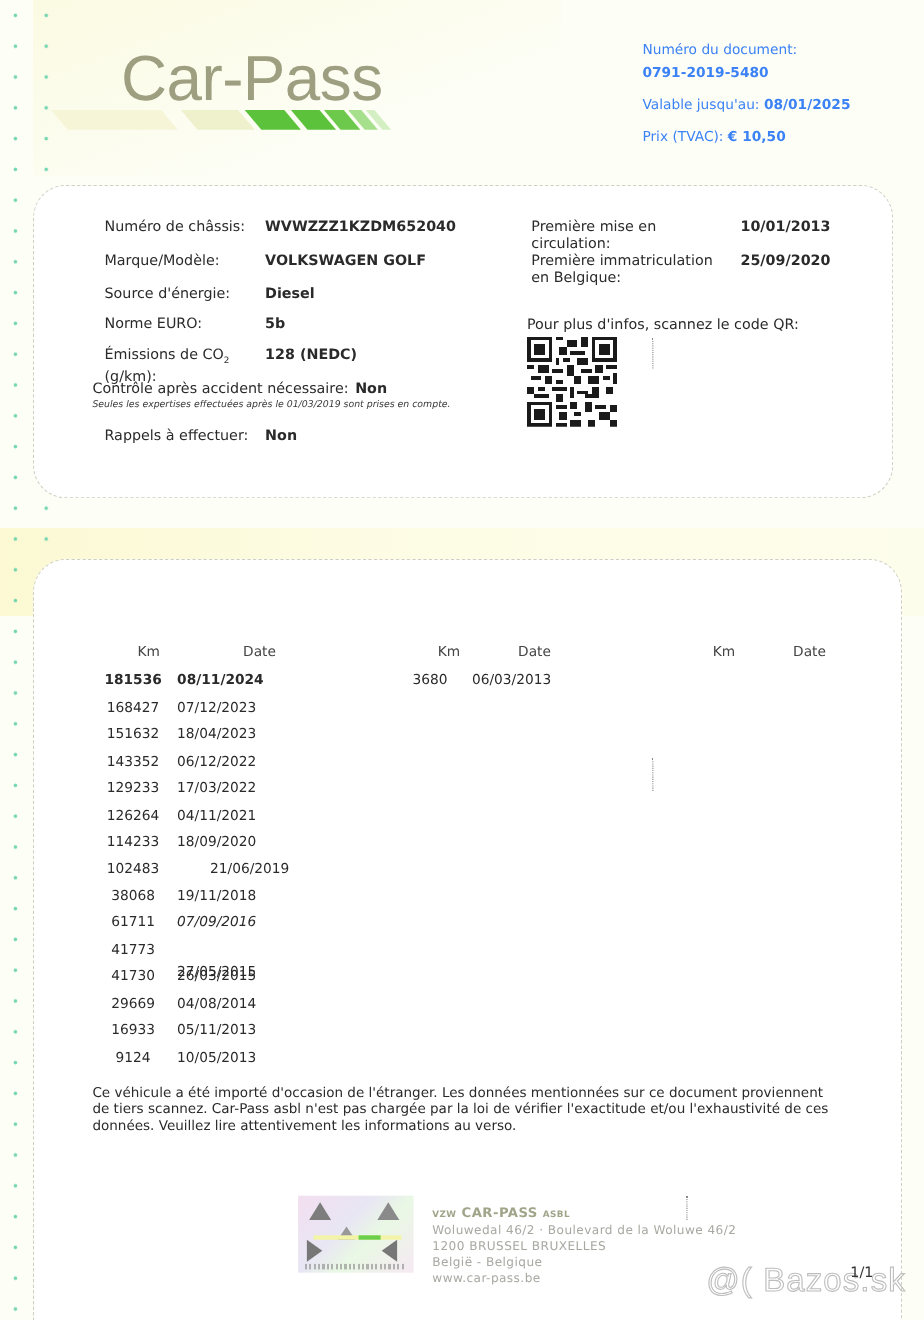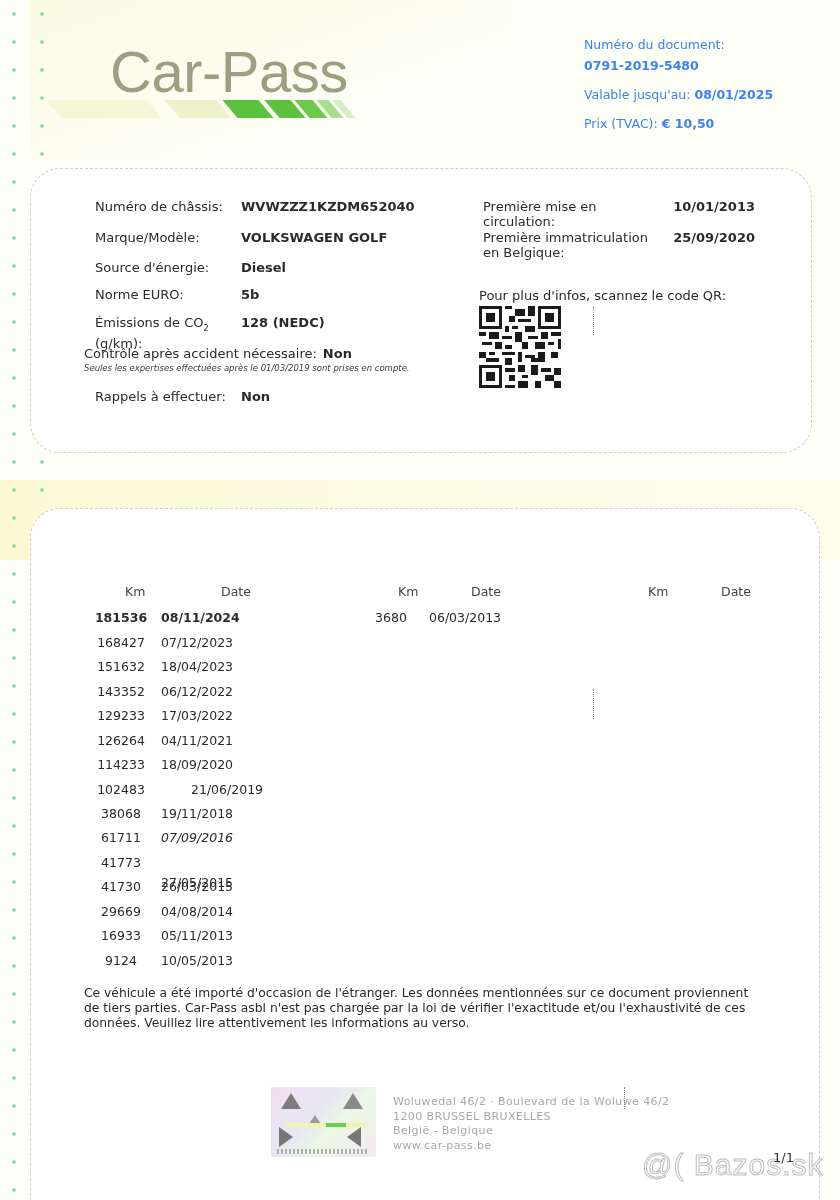--- a/index.html
+++ b/index.html
@@ -306,34 +306,35 @@
       </div>
   </div>
 
   <div class="hist-col" style="left:617px;">
     <span class="hist-head" style="left:0;">Km</span>
     <span class="hist-head" style="left:73px;">Date</span>
   </div>
 
   <div class="tick" style="left:562px;top:180px;height:30px;"></div>
 
-  <div class="disclaimer">Ce véhicule a été importé d'occasion de l'étranger. Les données mentionnées sur ce document proviennent de tiers parties. Car-Pass asbl n'est pas chargée par la loi de vérifier l'exactitude et/ou l'exhaustivité de ces données. Veuillez lire attentivement les informations au verso.</div>
+  <div class="disclaimer">Ce véhicule a été importé d'occasion de l'étranger. Les données mentionnées sur ce document proviennent de tiers scannez. Car-Pass asbl n'est pas chargée par la loi de vérifier l'exactitude et/ou l'exhaustivité de ces données. Veuillez lire attentivement les informations au verso.</div>
 
   <div class="footer">
     <div class="holo">
       <div class="tri" style="left:10px;top:6px;border-width:0 10px 16px 10px;border-color:transparent transparent #7d7d7d transparent;"></div>
       <div class="tri" style="left:72px;top:6px;border-width:0 10px 16px 10px;border-color:transparent transparent #8a8a8a transparent;"></div>
       <div class="tri" style="left:36px;top:28px;border-width:0 8px 12px 8px;border-color:transparent transparent #999 transparent;"></div>
       <div class="tri" style="left:8px;top:40px;border-width:10px 0 10px 14px;border-color:transparent transparent transparent #777;"></div>
       <div class="tri" style="left:76px;top:40px;border-width:10px 14px 10px 0;border-color:transparent #777 transparent transparent;"></div>
       <div style="position:absolute;left:14px;top:36px;width:80px;height:4px;background:#f4f4a8;"></div>
       <div style="position:absolute;left:55px;top:36px;width:20px;height:4px;background:#6ccf4b;"></div>
       <div style="position:absolute;left:6px;top:62px;width:92px;height:5px;background:repeating-linear-gradient(90deg,#888 0 2px,transparent 2px 4px);opacity:.6;"></div>
     </div>
     <div class="org">
+      <div class="name"><small>VZW</small> <span>CAR-PASS</span> <small>ASBL</small></div>
       <div>Woluwedal 46/2 · Boulevard de la Woluwe 46/2</div>
       <div>1200 BRUSSEL   BRUXELLES</div>
       <div>België - Belgique</div>
       <div>www.car-pass.be</div>
     </div>
     <div class="tick" style="left:353px;top:0;height:22px;"></div>
   </div>
 </div>
 
 <div class="watermark">@( Bazos.sk</div>

